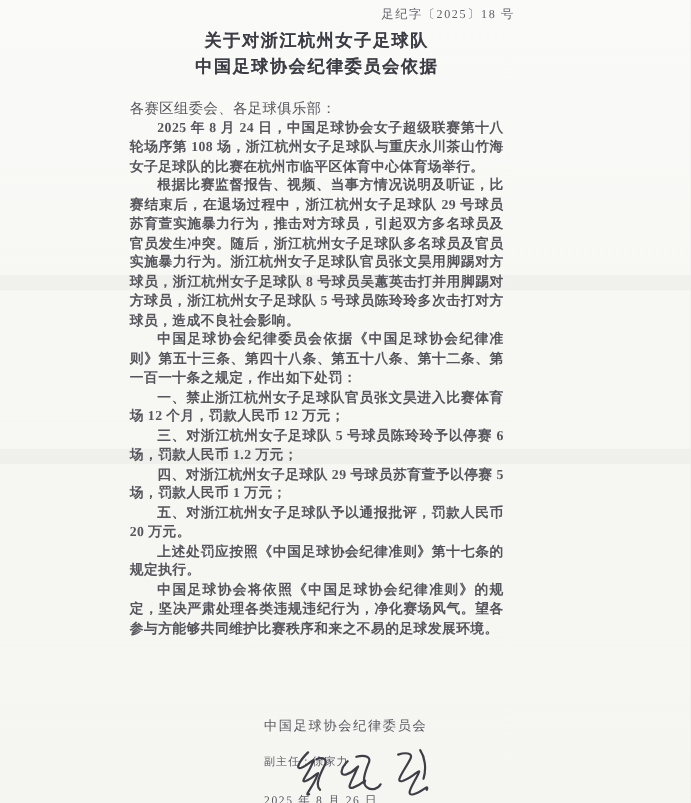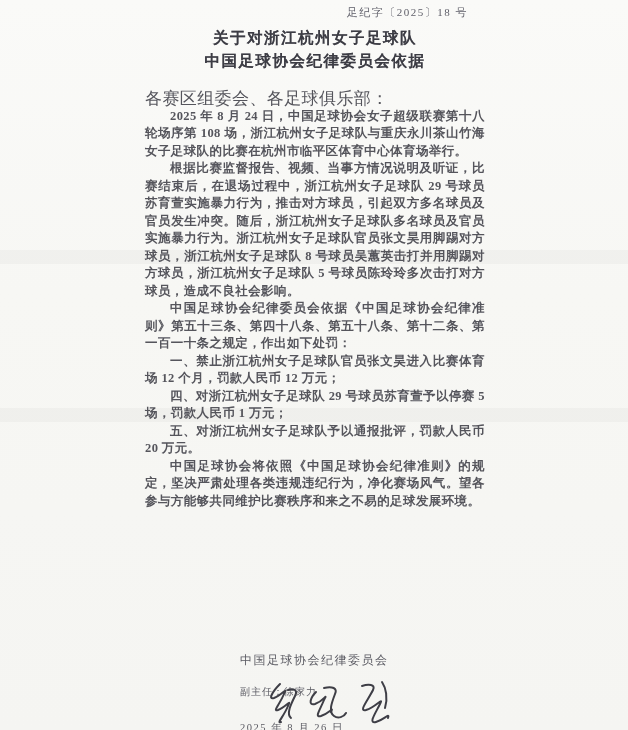--- a/index.html
+++ b/index.html
@@ -24,36 +24,35 @@
     font-size: 11px;
     letter-spacing: 1.5px;
     color: #60606a;
   }
 
   .content {
     position: absolute;
     left: 118px;
     top: 26px;
     width: 340px;
-    margin-left: 27px;
   }
 
   .title {
     text-align: center;
     font-weight: bold;
     color: #3c3c44;
     font-size: 15.5px;
     line-height: 23px;
     letter-spacing: 1.5px;
     margin-bottom: 18px;
     text-shadow: 0 0 0.5px rgba(60,60,70,0.55);
   }
 
   .salutation {
-    font-size: 17px;
+    font-size: 13px;
     line-height: 17.5px;
     letter-spacing: 0.4px;
   }
 
   .para {
     font-size: 12.5px;
     line-height: 17.5px;
     letter-spacing: 0.4px;
     text-indent: 2em;
     text-align: justify;
@@ -120,23 +119,25 @@
       <div>中国足球协会纪律委员会依据</div>
     </div>
 
     <div class="salutation">各赛区组委会、各足球俱乐部：</div>
 
     <p class="para">2025 年 8 月 24 日，中国足球协会女子超级联赛第十八轮场序第 108 场，浙江杭州女子足球队与重庆永川茶山竹海女子足球队的比赛在杭州市临平区体育中心体育场举行。</p>
     <p class="para">根据比赛监督报告、视频、当事方情况说明及听证，比赛结束后，在退场过程中，浙江杭州女子足球队 29 号球员苏育萱实施暴力行为，推击对方球员，引起双方多名球员及官员发生冲突。随后，浙江杭州女子足球队多名球员及官员实施暴力行为。浙江杭州女子足球队官员张文昊用脚踢对方球员，浙江杭州女子足球队 8 号球员吴蕙英击打并用脚踢对方球员，浙江杭州女子足球队 5 号球员陈玲玲多次击打对方球员，造成不良社会影响。</p>
     <p class="para">中国足球协会纪律委员会依据《中国足球协会纪律准则》第五十三条、第四十八条、第五十八条、第十二条、第一百一十条之规定，作出如下处罚：</p>
 
     <p class="para">一、禁止浙江杭州女子足球队官员张文昊进入比赛体育场 12 个月，罚款人民币 12 万元；</p>
+    <p class="para">三、对浙江杭州女子足球队 5 号球员陈玲玲予以停赛 6 场，罚款人民币 1.2 万元；</p>
     <p class="para">四、对浙江杭州女子足球队 29 号球员苏育萱予以停赛 5 场，罚款人民币 1 万元；</p>
     <p class="para">五、对浙江杭州女子足球队予以通报批评，罚款人民币 20 万元。</p>
 
+    <p class="para">上述处罚应按照《中国足球协会纪律准则》第十七条的规定执行。</p>
     <p class="para">中国足球协会将依照《中国足球协会纪律准则》的规定，坚决严肃处理各类违规违纪行为，净化赛场风气。望各参与方能够共同维护比赛秩序和来之不易的足球发展环境。</p>
 
   </div>
 
   <div class="signature">
     <div class="sig-org">中国足球协会纪律委员会</div>
     <div class="sig-signer">副主任：徐家力</div>
 
     <svg class="sig-scrawl" viewBox="0 0 150 52" fill="none" stroke="#3e3e46" stroke-width="2" stroke-linecap="round" stroke-linejoin="round">
 

